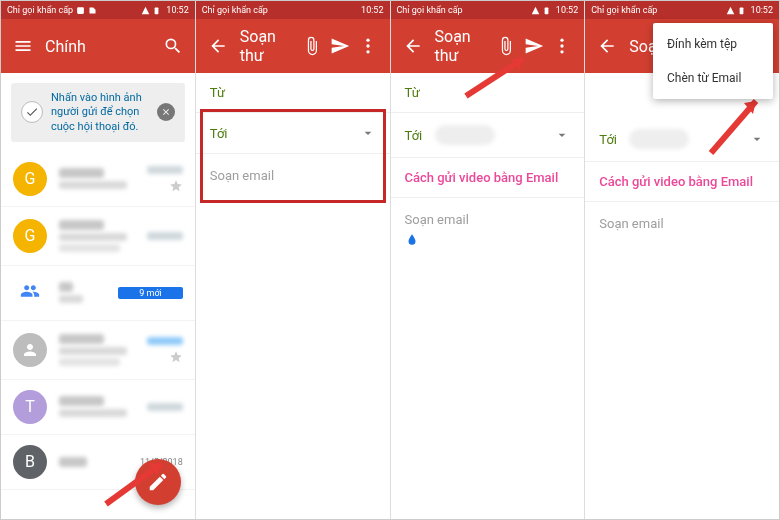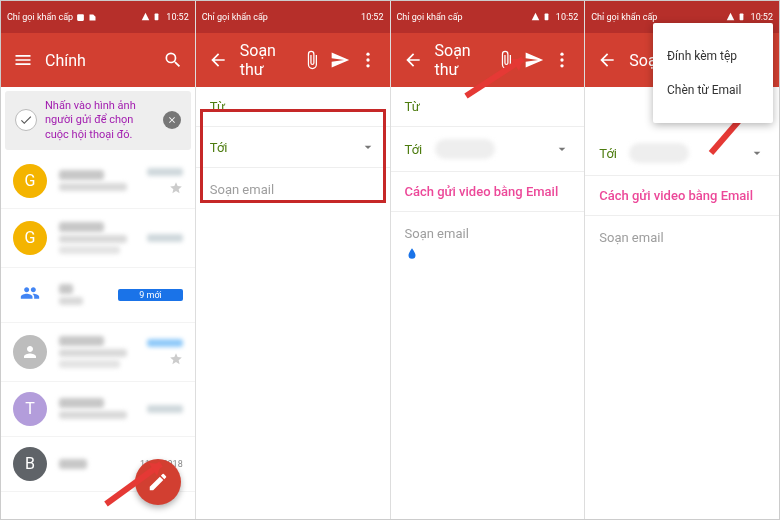--- a/index.html
+++ b/index.html
@@ -2,34 +2,34 @@
 <html><head>
 <meta charset="utf-8">
 <style>
   * { box-sizing: border-box; margin: 0; padding: 0; font-family: Roboto, Arial, sans-serif; }
   body { background: #fff; width: 780px; height: 520px; overflow: hidden; }
   .stage { position: relative; width: 780px; height: 520px; display: flex; border:1px solid #ccc; }
   .panel { position: relative; flex: 1 1 0; border-right: 1px solid #ddd; background: #fff; overflow: hidden; }
   .panel:last-child { border-right: none; }
 
   
-  .status { height: 32px; background: #b62f2a; color: #fff; font-size: 9px; display: flex; align-items: center; padding: 0 6px; }
+  .status { height: 18px; background: #b62f2a; color: #fff; font-size: 9px; display: flex; align-items: center; padding: 0 6px; }
   .status .left { flex: 1; display:flex; align-items:center; gap:3px;}
-  .status .right { display: flex; align-items: flex-start; gap: 2px; }
+  .status .right { display: flex; align-items: flex-end; gap: 2px; }
   .status svg { width: 9px; height: 9px; fill: #fff; }
   .st-time { font-size:9px; margin-left:3px;}
 
   
   .appbar { height: 54px; background: #d23f31; color: #fff; display: flex; align-items: center; padding: 0 8px; }
   .appbar .title { font-size: 16px; flex: 1; padding-left: 8px; }
   .iconbtn { width: 28px; height: 28px; display: flex; align-items: center; justify-content: center; cursor: pointer; }
   .iconbtn svg { width: 20px; height: 20px; fill: #fff; }
 
   
-  .tip { margin: 4px; background: #eee; border-radius: 3px; padding: 8px 10px; display: flex; align-items: center; gap: 8px; color:#a21caf; }
+  .tip { margin: 10px; background: #eee; border-radius: 3px; padding: 8px 10px; display: flex; align-items: center; gap: 8px; color:#0369a1; }
   .tip .check { width: 22px; height: 22px; border-radius: 50%; background: #fff; border:1px solid #bbb; display:flex; align-items:center; justify-content:center; }
   .tip .check svg{ width:14px;height:14px; fill:#555;}
   .tip .txt { flex: 1; font-size: 11px; line-height: 1.3; }
   .tip .close { width: 18px; height: 18px; border-radius: 50%; background:#777; display:flex;align-items:center;justify-content:center;}
   .tip .close svg{width:10px;height:10px;fill:#fff;}
 
   
   .list { }
   .row { display: flex; align-items: center; padding: 10px 12px; gap: 12px; border-bottom: 1px solid #f3f3f3; }
   .avatar { width: 34px; height: 34px; border-radius: 50%; display:flex; align-items:center; justify-content:center; color:#fff; font-size:16px; flex-shrink:0;}
@@ -68,21 +68,21 @@
   .arrow svg { overflow:visible; }
   .arrow path, .arrow polygon { fill:#e53935; }
   .arrow line { stroke:#e53935; stroke-width:6; }
 
   
   .chip { display:inline-block; background:#eee; border-radius:12px; height:20px; width:60px; filter:blur(2px);}
   .droplet { width:14px;height:14px; }
   .droplet svg{width:14px;height:14px;fill:#1a73e8;}
 
   
-  .menu { position:absolute; right:6px; top:22px; width:120px; background:#fff; box-shadow:0 2px 8px rgba(0,0,0,.3); border-radius:2px; padding:16px 0; z-index:5;}
+  .menu { position:absolute; right:6px; top:22px; width:120px; background:#fff; box-shadow:0 2px 8px rgba(0,0,0,.3); border-radius:2px; padding:4px 0; z-index:5;}
   .menuitem { padding:10px 14px; font-size:12px; color:#333; cursor:pointer;}
 
   .people-icon svg{ width:20px; height:20px; fill:#4285f4;}
 </style>
 </head>
 <body>
 
 <div class="stage">
 
   <div class="panel">

